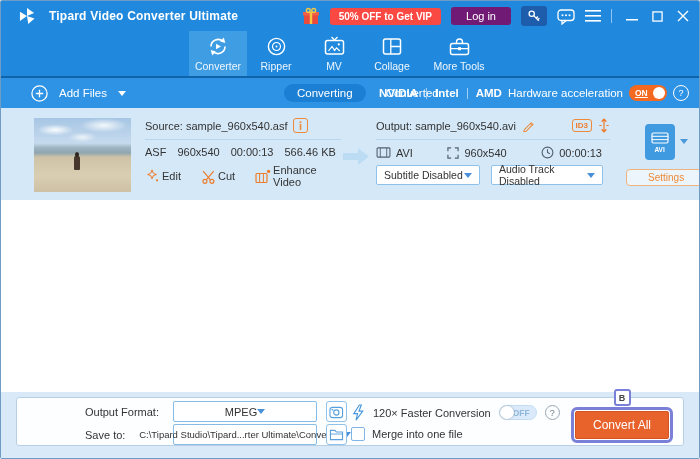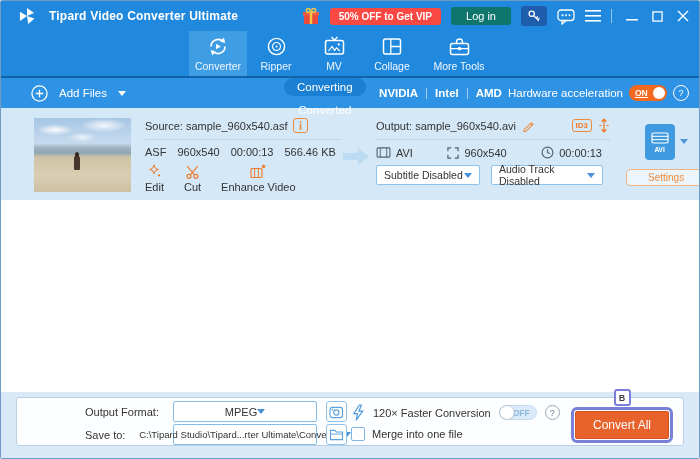--- a/index.html
+++ b/index.html
@@ -4,36 +4,36 @@
 <style>
   html,body{margin:0;padding:0;background:#e8edf2;font-family:"Liberation Sans",sans-serif;}
   .window{position:relative;width:700px;height:459px;box-sizing:border-box;border:1px solid #6f9cc4;border-radius:2px;
           background:#fff;display:flex;flex-direction:column;overflow:hidden;-webkit-font-smoothing:antialiased;}
   svg{display:block;}
   
   .titlebar{height:30px;flex:0 0 30px;background:#2189dd;display:flex;align-items:center;padding:0 10px 0 16px;}
   .app-title{color:#fff;font-size:12px;font-weight:bold;margin-left:12px;letter-spacing:.2px;}
   .tb-right{margin-left:auto;display:flex;align-items:center;gap:10px;}
   .vip-badge{background:#fa4843;color:#fff;font-size:10px;font-weight:bold;padding:3px 9px;border-radius:3px;white-space:nowrap;}
-  .login-btn{background:#0f766e;color:#fff;font-size:11px;padding:3px 15px;border-radius:3px;cursor:pointer;}
+  .login-btn{background:#701a75;color:#fff;font-size:11px;padding:3px 15px;border-radius:3px;cursor:pointer;}
   .key-btn{background:#1d5dab;width:26px;height:20px;border-radius:3px;display:flex;align-items:center;justify-content:center;cursor:pointer;}
   .tb-sep{width:1px;height:14px;background:rgba(255,255,255,.5);}
   .winctl{display:flex;align-items:center;gap:14px;margin-left:4px;}
   
   .tabbar{height:47px;flex:0 0 47px;background:#2189dd;border-bottom:2px solid #0f63ab;box-sizing:border-box;
           display:flex;padding-left:188px;}
   .tab{width:58px;display:flex;flex-direction:column;align-items:center;justify-content:center;gap:3px;
        color:#eef6fd;font-size:10.5px;cursor:pointer;}
   .tab.wide{width:76px;}
   .tab.selected{background:#3f9de4;}
   
   .subbar{height:30px;flex:0 0 30px;background:#2e93e4;position:relative;display:flex;align-items:center;color:#fff;}
   .addfiles{display:flex;align-items:center;gap:11px;margin-left:30px;font-size:11.5px;cursor:pointer;}
   .caret{width:0;height:0;border-left:4px solid transparent;border-right:4px solid transparent;border-top:5px solid #fff;}
-  .conv-tabs{position:absolute;left:283px;top:0;height:100%;display:flex;align-items:center;gap:8px;font-size:11.5px;flex-direction:column;}
+  .conv-tabs{position:absolute;left:283px;top:0;height:100%;display:flex;align-items:center;gap:20px;font-size:11.5px;}
   .pill{background:#1b7fd3;border-radius:10px;padding:3px 13px;cursor:pointer;}
   .conv-tab{cursor:pointer;}
   .hw{position:absolute;right:10px;top:0;height:100%;display:flex;align-items:center;gap:6px;font-size:11.5px;}
   .gpu{font-weight:bold;}
   .gpu-sep{width:1px;height:11px;background:rgba(255,255,255,.55);margin:0 2px;}
   .toggle-on{width:38px;height:16px;border-radius:8px;background:#f2691f;position:relative;display:flex;align-items:center;
              padding-left:6px;box-sizing:border-box;color:#fff;font-size:8.5px;font-weight:bold;cursor:pointer;text-decoration:underline;}
   .toggle-on .knob{position:absolute;right:2px;top:2px;width:12px;height:12px;border-radius:50%;background:#fff;}
   .help-w{width:14px;height:14px;border:1px solid #fff;border-radius:50%;display:flex;align-items:center;justify-content:center;
           font-size:9px;color:#fff;cursor:pointer;}
@@ -45,21 +45,21 @@
       radial-gradient(ellipse 34px 10px at 72% 10%, rgba(255,255,255,.85), rgba(255,255,255,0) 70%),
       radial-gradient(ellipse 20px 7px at 50% 26%, rgba(255,255,255,.7), rgba(255,255,255,0) 70%),
       linear-gradient(180deg,#a6c6e4 0%,#c6daee 34%,#9fb5c2 40%,#8fa5b0 47%,#cfc3a7 53%,#d9cdb3 78%,#cdc0a4 100%);}
   .person{position:absolute;left:40px;top:38px;width:6px;height:14px;background:#46362c;border-radius:2px 2px 1px 1px;}
   .person:before{content:"";position:absolute;left:1px;top:-4px;width:4px;height:5px;background:#2e241e;border-radius:50%;}
   .srccol{margin-left:14px;width:196px;flex:0 0 196px;}
   .frow{display:flex;align-items:center;gap:6px;font-size:11px;color:#333;height:15px;white-space:nowrap;}
   .hdiv{height:1px;background:#b7d5ee;margin:6px 0 6px;}
   .meta{display:flex;gap:11px;font-size:11px;color:#333;white-space:nowrap;}
   .actions{display:flex;gap:20px;margin-top:6px;}
-  .action{display:flex;flex-direction:column;align-items:center;gap:2px;font-size:11px;color:#333;cursor:pointer;}
+  .action{display:flex;flex-direction:row;align-items:center;gap:2px;font-size:11px;color:#333;cursor:pointer;}
   .info-badge{width:13px;height:13px;border:1px solid #ee8a3a;border-radius:3px;display:flex;align-items:center;justify-content:center;cursor:pointer;}
   .arrowmid{align-self:flex-start;margin:28px 6px 0 2px;}
   .outcol{width:234px;flex:0 0 234px;}
   .id3-badge{margin-left:auto;border:1px solid #ee8a3a;border-radius:3px;color:#ed7d2d;font-size:8px;font-weight:bold;
              padding:1px 3px;cursor:pointer;}
   .outmeta{display:flex;align-items:center;justify-content:space-between;width:226px;font-size:11px;color:#333;}
   .outmeta .grp{display:flex;align-items:center;gap:5px;}
   .drops{display:flex;gap:11px;margin-top:6px;}
   .drop{height:20px;background:#fff;border:1px solid #8fc2ea;border-radius:2px;display:flex;align-items:center;
         justify-content:space-between;font-size:10.5px;color:#333;padding:0 7px;box-sizing:border-box;cursor:pointer;}

